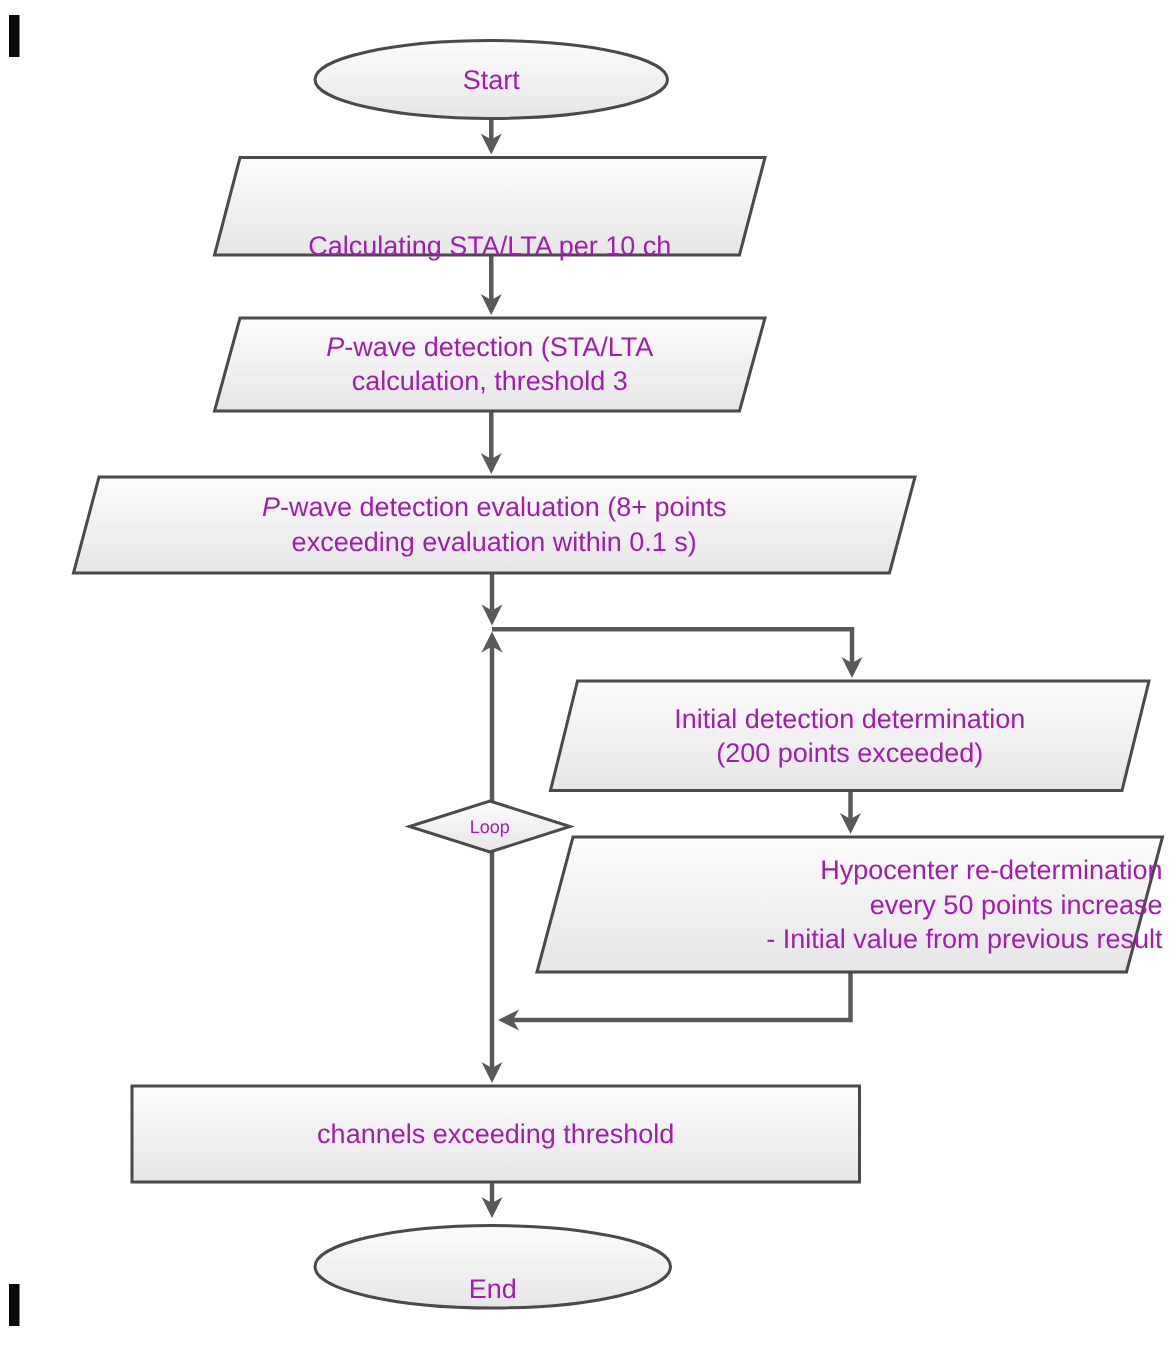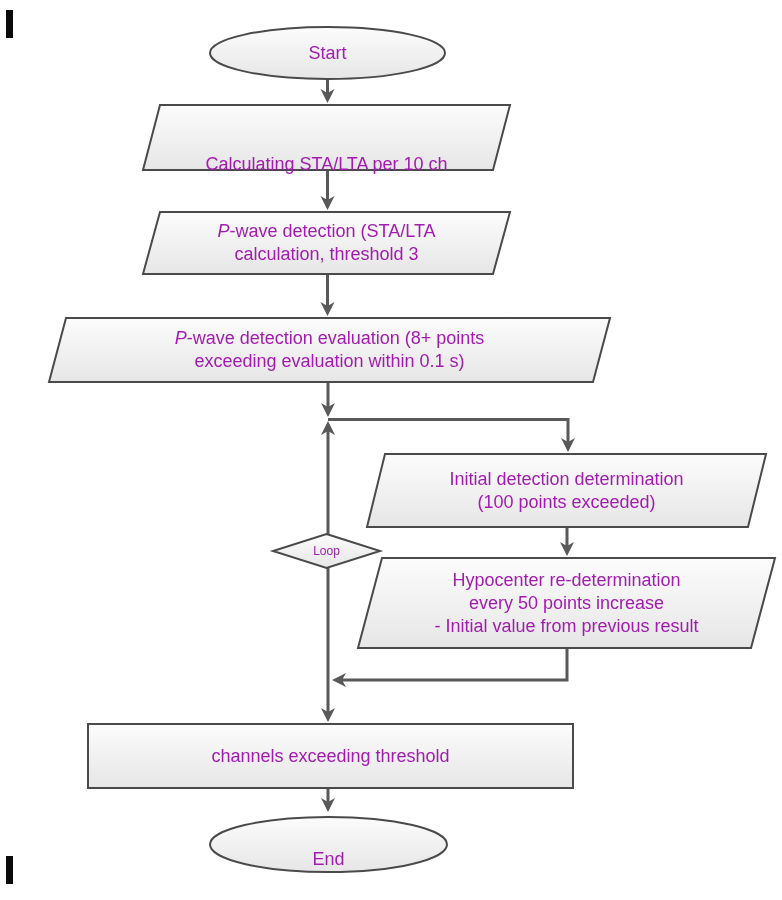--- a/index.html
+++ b/index.html
@@ -85,28 +85,28 @@
     <span class="ln">calculation, threshold 3</span>
   </div>
 
   <div class="shape-label" style="left:49px;top:318px;width:561px;height:64px;">
     <span class="ln"><span class="it">P</span><span>-wave detection evaluation (8+ points</span></span>
     <span class="ln">exceeding evaluation within 0.1 s)</span>
   </div>
 
   <div class="shape-label" style="left:367px;top:454px;width:399px;height:73px;">
     <span class="ln">Initial detection determination</span>
-    <span class="ln">(100 points exceeded)</span>
+    <span class="ln">(200 points exceeded)</span>
   </div>
 
   <div class="shape-label" style="left:273px;top:534px;width:107px;height:34px;font-size:12px;">
     <span class="ln">Loop</span>
   </div>
 
-  <div class="shape-label" style="left:358px;top:558px;width:417px;height:90px;">
+  <div class="shape-label" style="left:358px;top:558px;width:417px;height:90px;align-items:flex-end;">
     <span class="ln">Hypocenter re-determination</span>
     <span class="ln">every 50 points increase</span>
     <span class="ln">- Initial value from previous result</span>
   </div>
 
   <div class="shape-label" style="left:88px;top:724px;width:485px;height:64px;">
     <span class="ln">channels exceeding threshold</span>
   </div>
 
   <div class="shape-label" style="left:210px;top:832px;width:237px;height:55px;">

